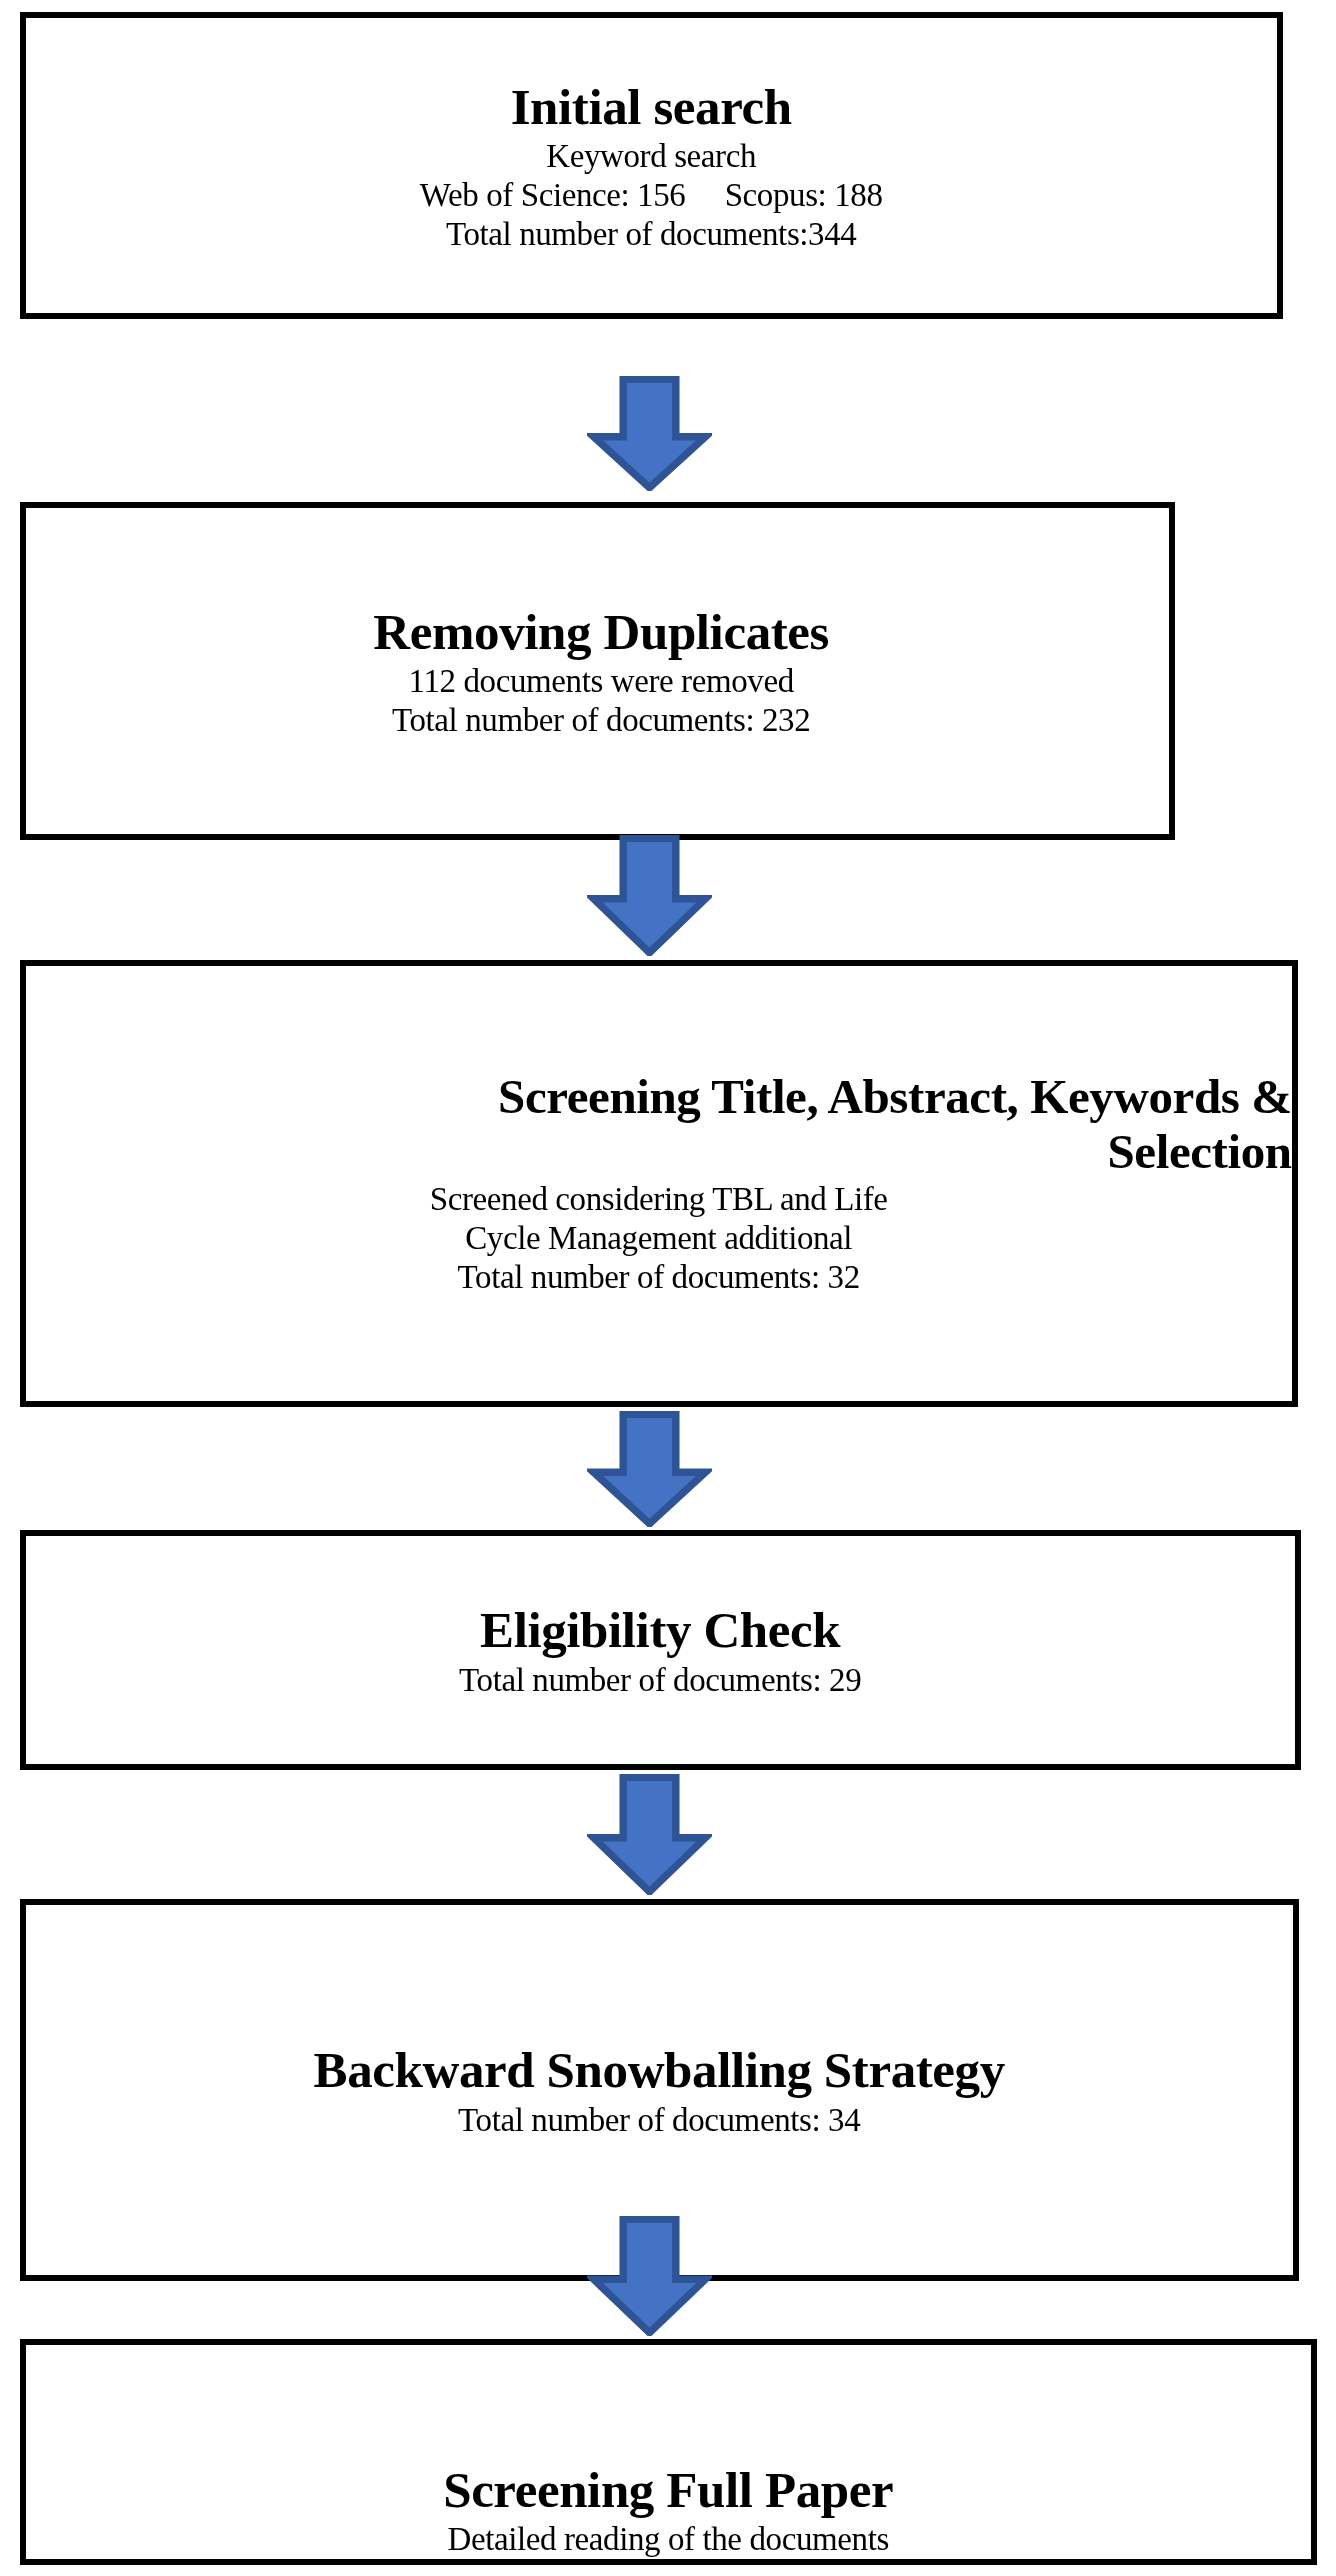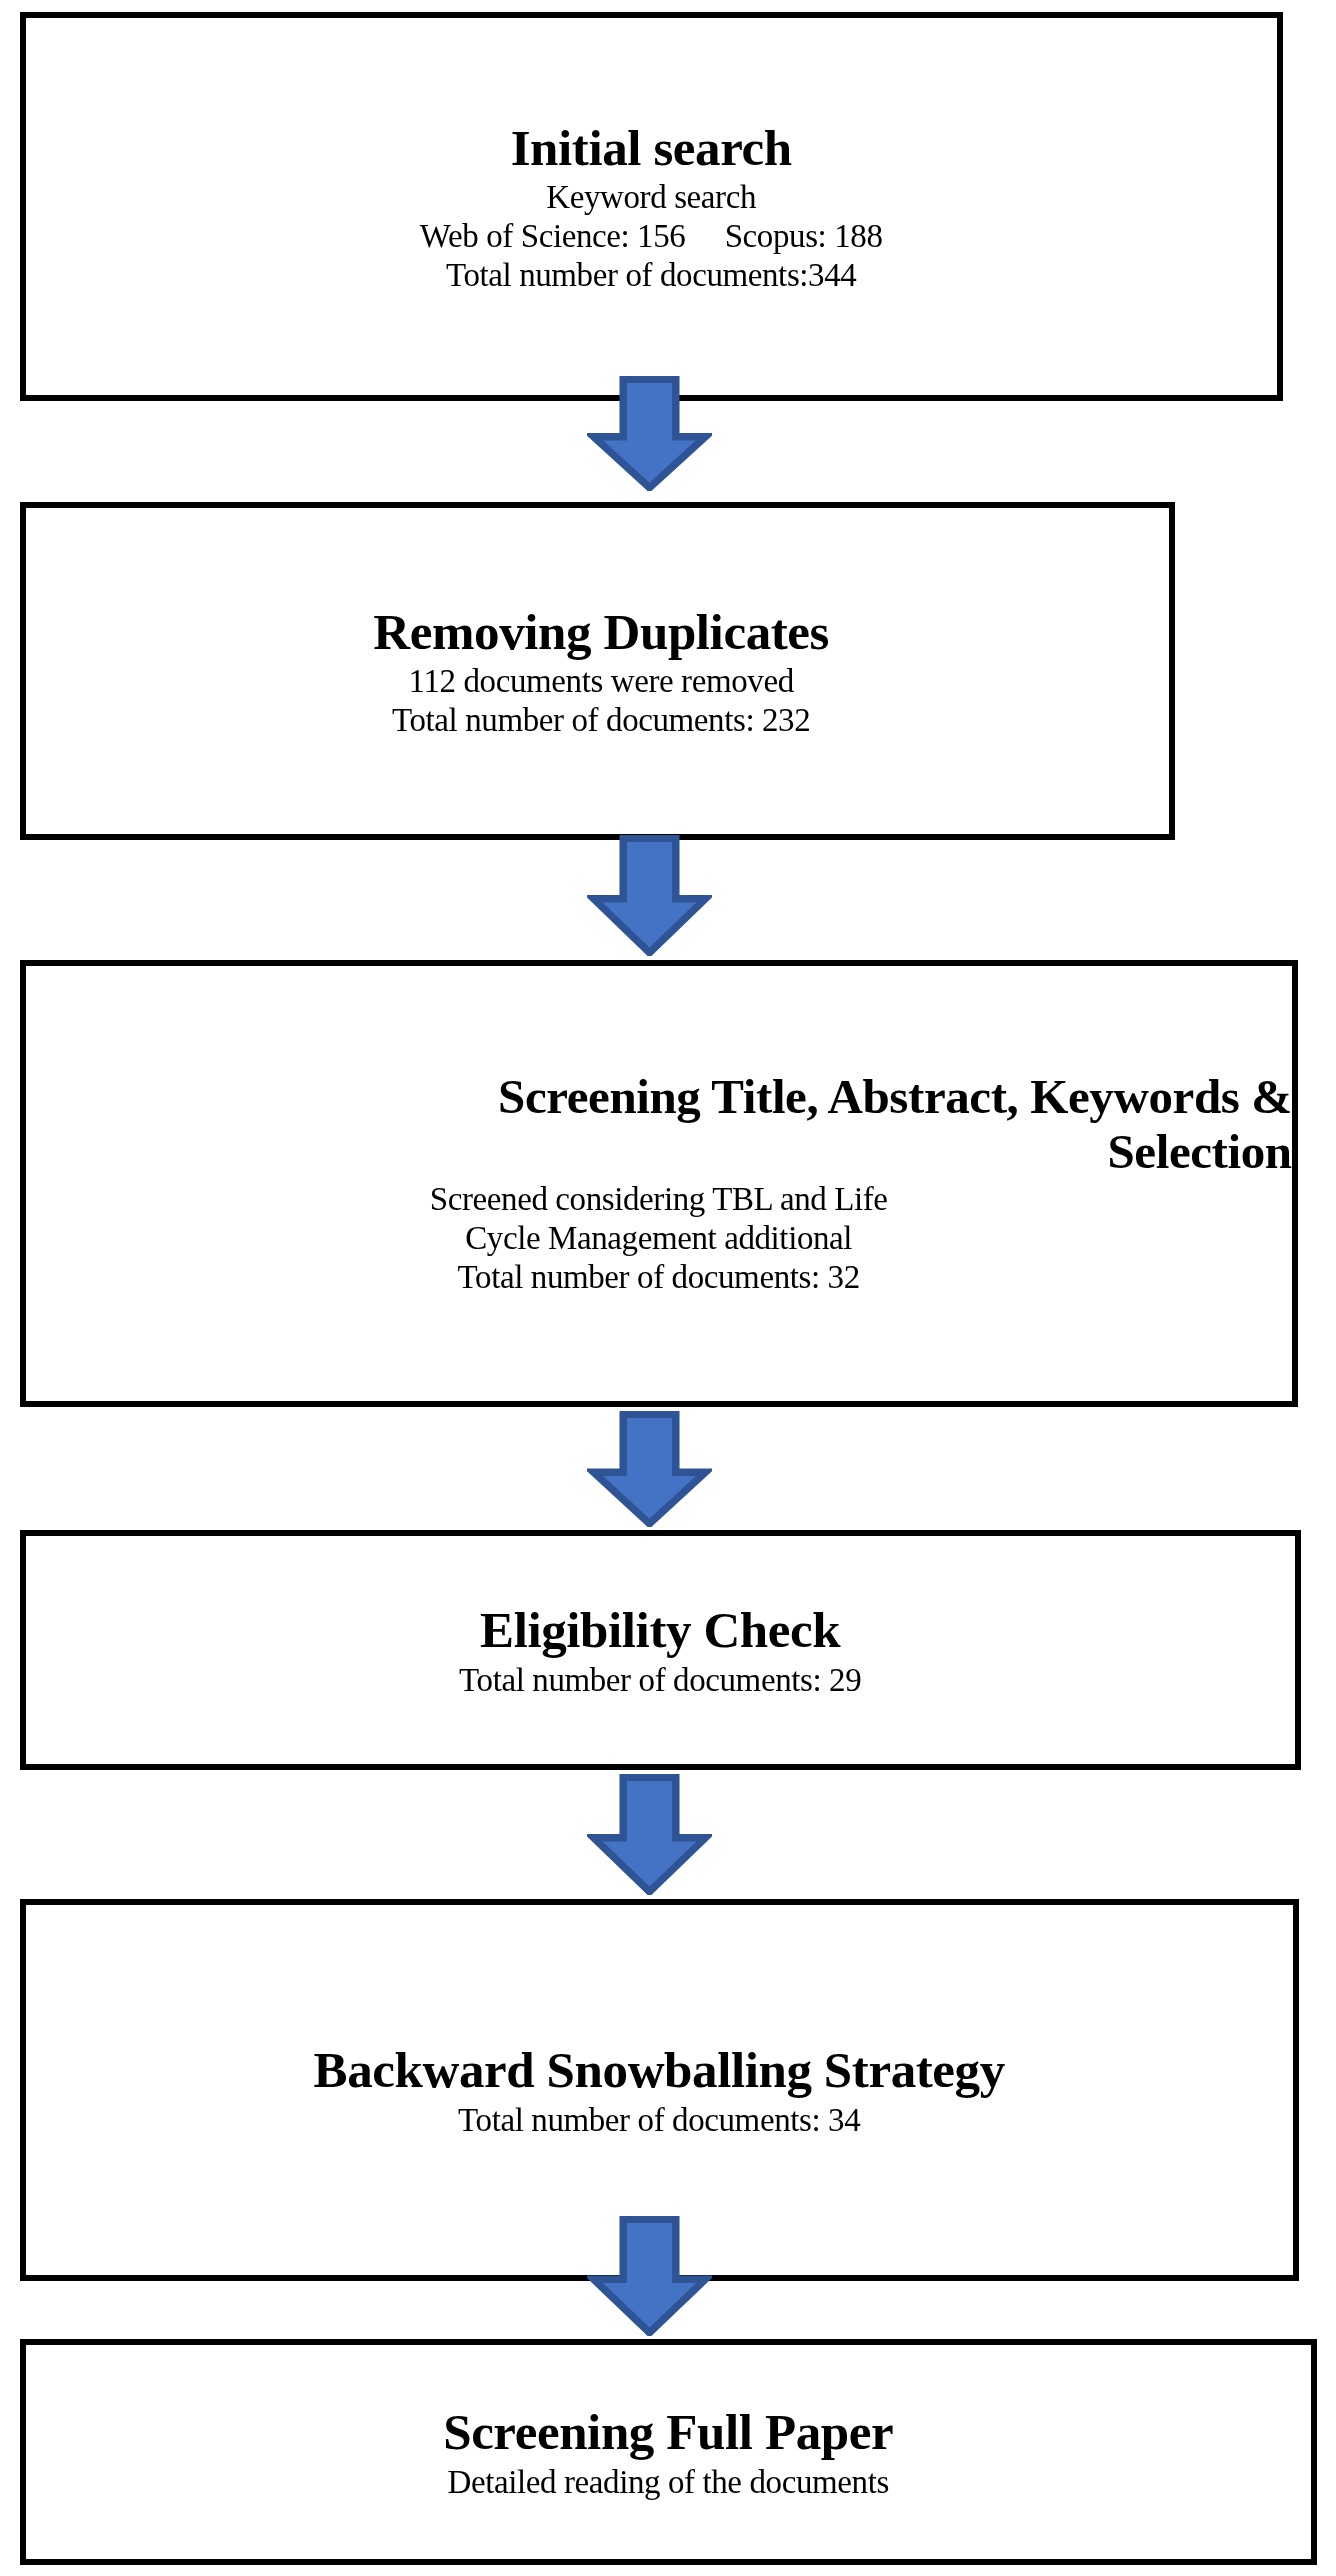--- a/index.html
+++ b/index.html
@@ -44,26 +44,26 @@
     font-weight: bold;
     font-size: 51px;
     letter-spacing: -0.4px;
   }
   .node .line.body {
     font-weight: normal;
     font-size: 33px;
     letter-spacing: -0.4px;
   }
   
-  #node-1 { left: 19.7px;  top: 12.3px;   width: 1263px; height: 389px; align-items: center; }
+  #node-1 { left: 19.7px;  top: 12.3px;   width: 1263px; height: 307px; align-items: center; }
   #node-2 { left: 19.7px;  top: 502px;  width: 1155px; height: 338px; padding-left: 8px; }
   #node-3 { left: 19.7px;  top: 960px; width: 1278px; height: 447px; }
   #node-4 { left: 19.7px;  top: 1530px; width: 1281px; height: 240px; }
   #node-5 { left: 19.7px;  top: 1899px; width: 1279px; height: 382px; }
-  #node-6 { left: 19.7px;  top: 2339px; width: 1297px; height: 226px; }
+  #node-6 { left: 19.7px;  top: 2339px; width: 1297px; height: 226px; justify-content: flex-end; }
 
   #node-3 .line.title { font-size: 49px; line-height: 1.12; text-align: right; }
 
   
   .arrow {
     position: absolute;
     width: 125px;
   }
   .arrow svg { display: block; width: 100%; height: 100%; }
   #arrow-1 { left: 587px; top: 376px;  height: 115px; }

